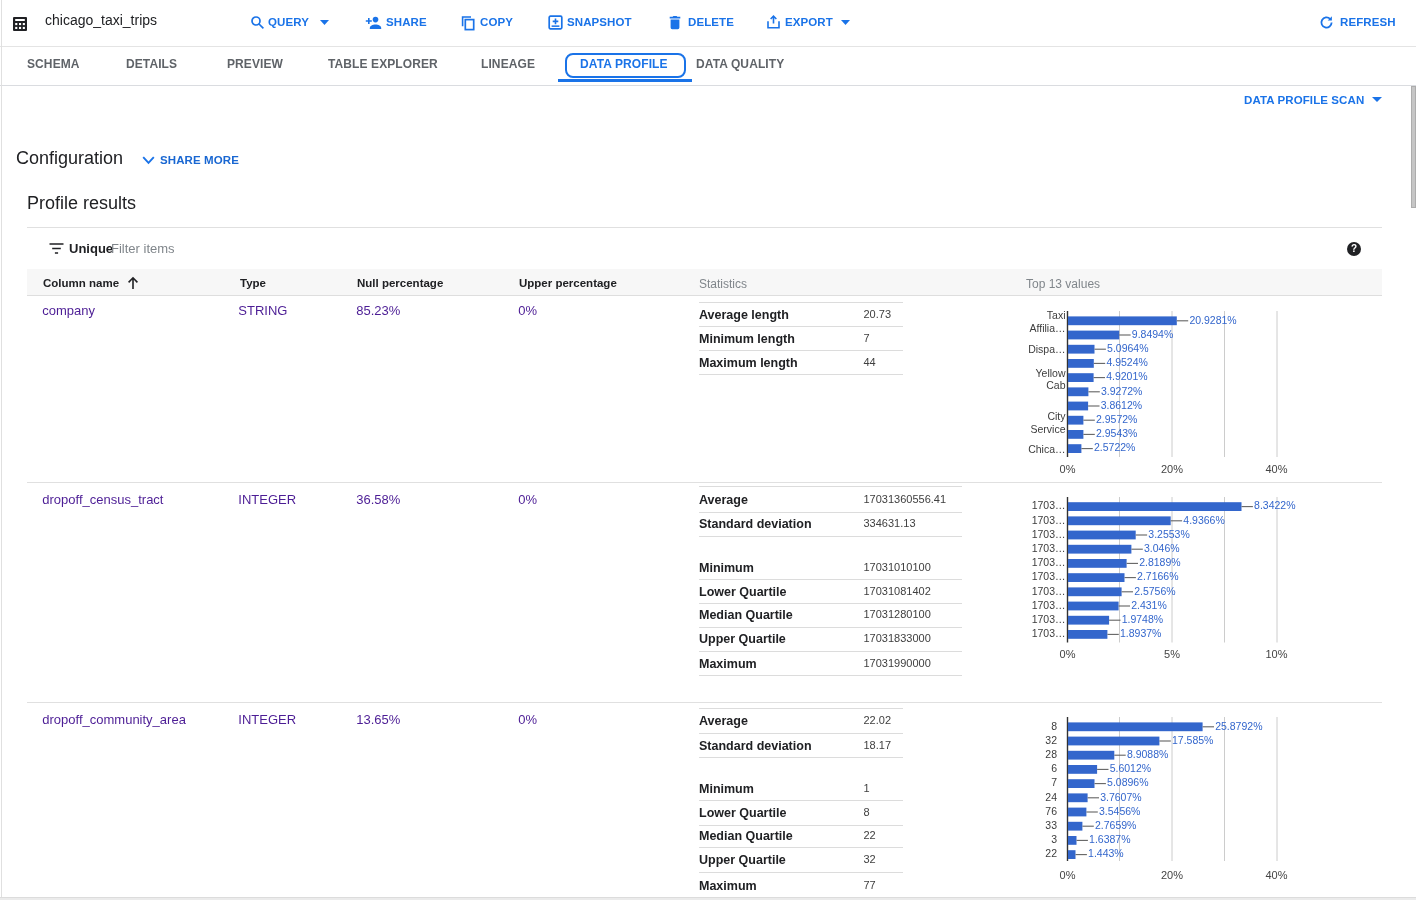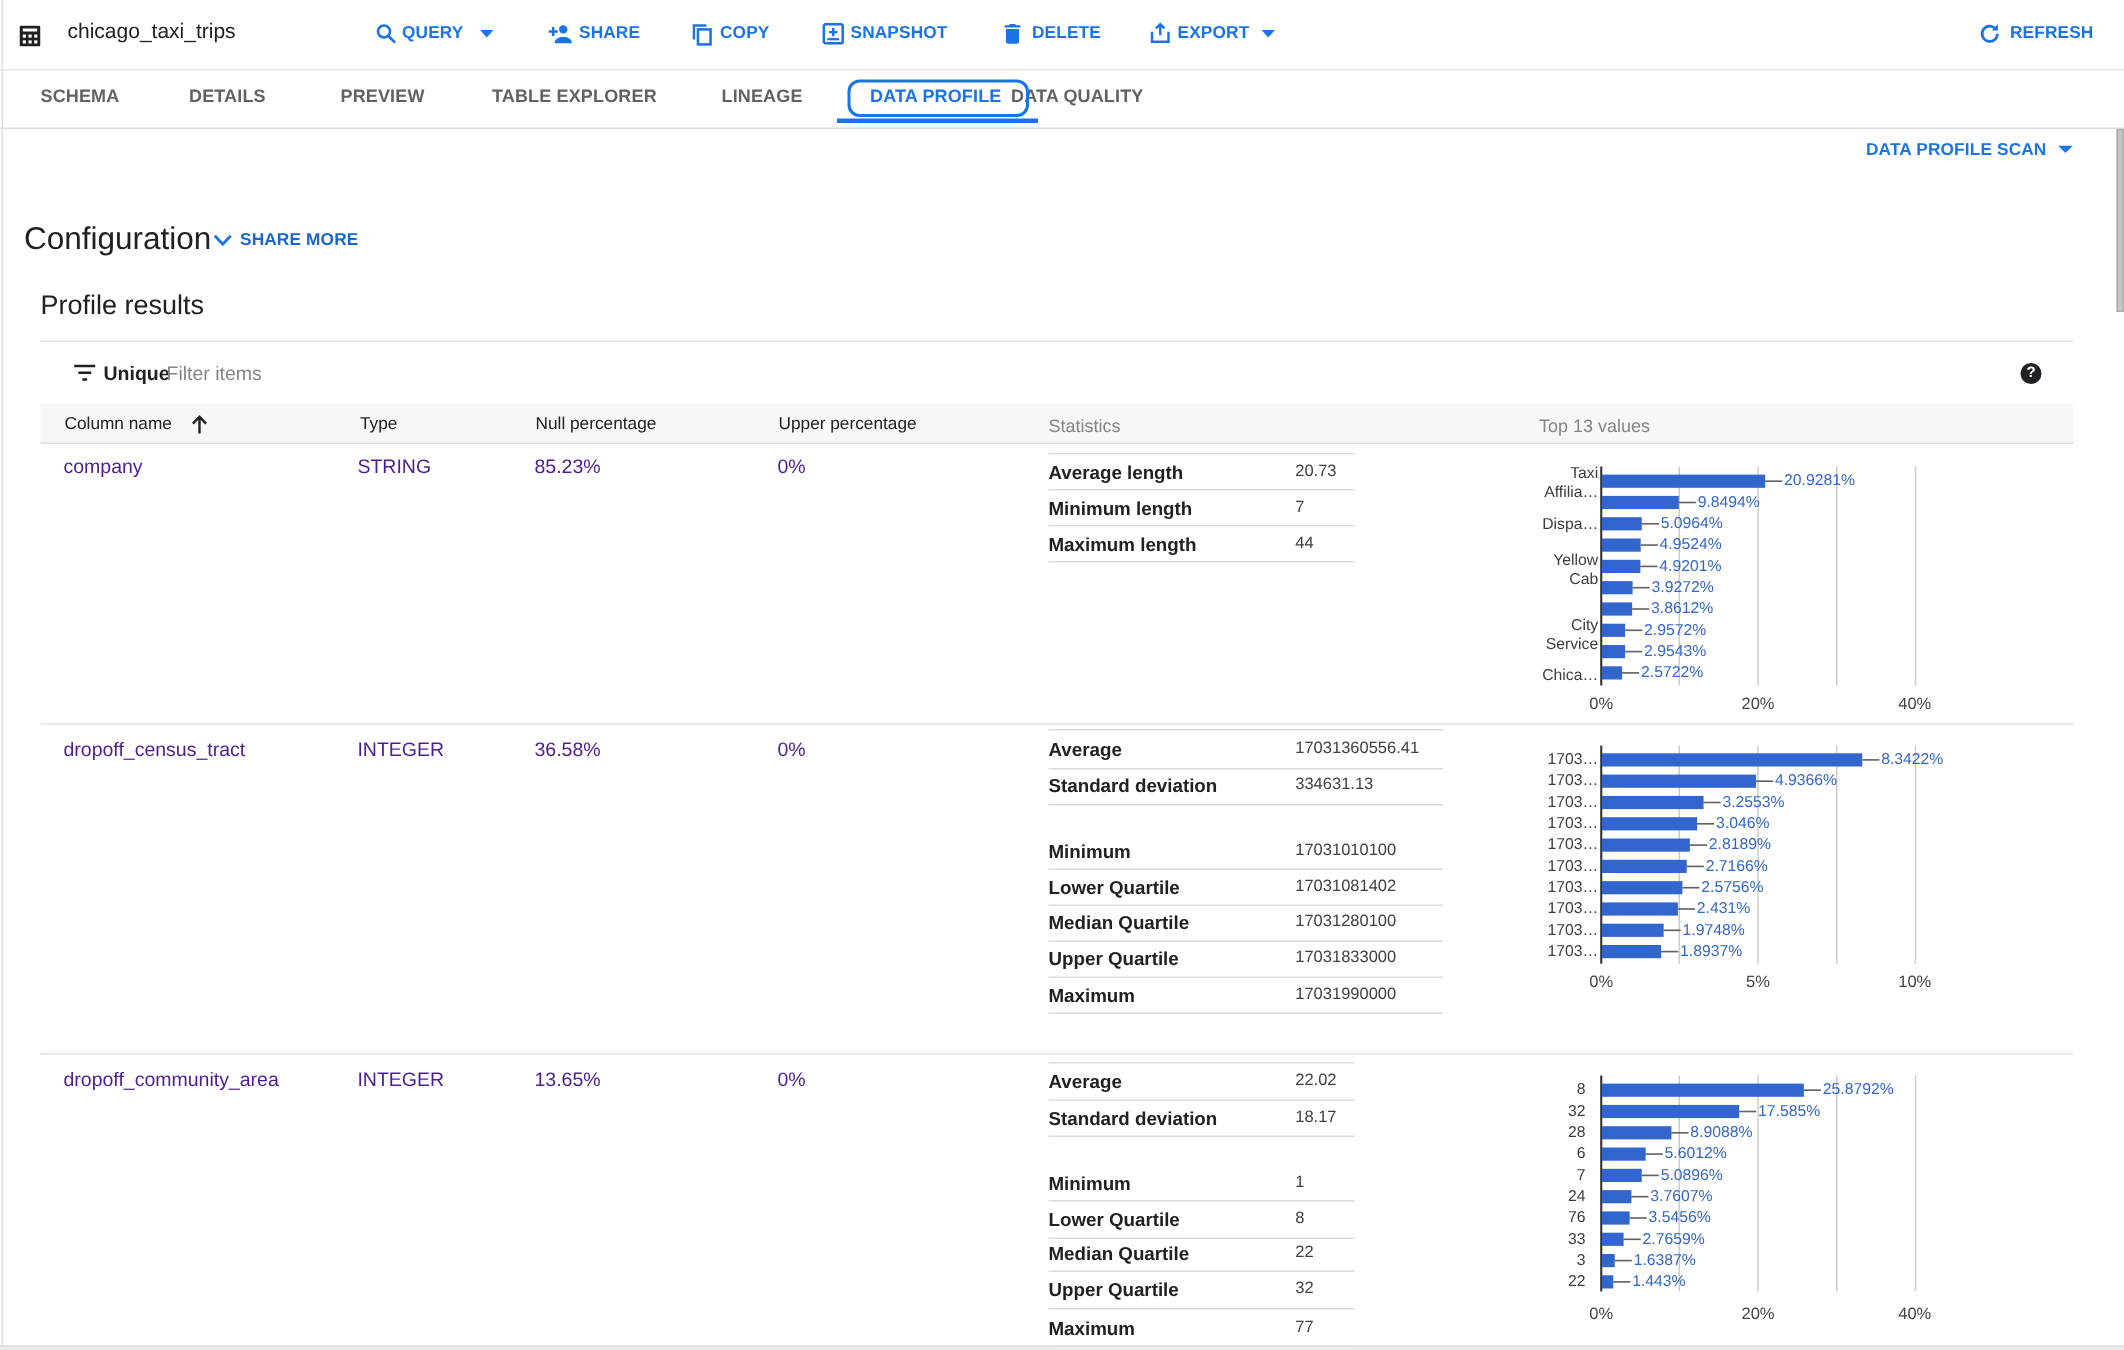--- a/index.html
+++ b/index.html
@@ -1,18 +1,18 @@
 <!DOCTYPE html>
 <html><head><meta charset="utf-8"><style>
 html,body{margin:0;padding:0}
 body{width:1416px;height:900px;position:relative;font-family:"Liberation Sans",sans-serif;background:#fff;overflow:hidden}
 .abs{position:absolute}
 .btn{position:absolute;font-size:11.5px;font-weight:bold;color:#1a73e8;letter-spacing:.1px;white-space:nowrap}
 .tab{position:absolute;font-size:12px;font-weight:bold;color:#5f6368;letter-spacing:.1px;top:57px;white-space:nowrap}
-.hd{position:absolute;font-size:11.5px;font-weight:normal;color:#202124;white-space:nowrap}
+.hd{position:absolute;font-size:11.5px;font-weight:bold;color:#202124;white-space:nowrap}
 .hdg{position:absolute;font-size:12px;color:#80868b;white-space:nowrap}
 .cell{position:absolute;font-size:13px;color:#4c1d95;white-space:nowrap}
 .stl{font-size:12.5px;font-weight:bold;color:#202124;white-space:nowrap}
 .stv{font-size:11px;color:#404040;white-space:nowrap}
 </style></head><body>
 <svg class="abs" style="left:13px;top:17px" width="14" height="14" viewBox="0 0 14 14">
 <rect x="0" y="0" width="14" height="14" rx="1" fill="#202124"></rect>
 <rect x="2.2" y="2" width="9.6" height="2" fill="#fff"></rect>
 <rect x="2.2" y="6" width="2.1" height="2.1" fill="#fff"></rect>
 <rect x="6" y="6" width="2.1" height="2.1" fill="#fff"></rect>
@@ -65,29 +65,29 @@
 <path fill="#1a73e8" d="M12.9 1.2 v4.2 h-4.2 z"></path>
 </svg>
 <div class="btn" style="left:1340px;top:15.5px">REFRESH</div>
 <div class="abs" style="left:0px;top:46px;width:1416px;height:1px;background:#e4e4e4"></div>
 <div class="tab" style="left:27px">SCHEMA</div>
 <div class="tab" style="left:126px">DETAILS</div>
 <div class="tab" style="left:227px">PREVIEW</div>
 <div class="tab" style="left:328px">TABLE EXPLORER</div>
 <div class="tab" style="left:481px">LINEAGE</div>
 <div class="tab" style="left:580px;color:#1a73e8">DATA PROFILE</div>
-<div class="tab" style="left:674px">DATA QUALITY</div>
+<div class="tab" style="left:696px">DATA QUALITY</div>
 <div class="abs" style="left:565px;top:53px;width:121px;height:25px;border:2px solid #1a73e8;border-radius:8px;box-sizing:border-box"></div>
 <div class="abs" style="left:558px;top:78.5px;width:134px;height:3px;background:#1a73e8"></div>
 <div class="abs" style="left:0px;top:85px;width:1416px;height:1px;background:#dadce0"></div>
 <div class="btn" style="left:1244px;top:93.5px">DATA PROFILE SCAN</div>
 <svg class="abs" style="left:1372px;top:97px" width="10" height="5" viewBox="0 0 10 5">
     <path fill="#1a73e8" d="M0 0 h10 l-5.0 5 z"></path>
   </svg>
-<div class="abs" style="left:16px;top:148px;font-size:21px;color:#202124">Configuration</div>
+<div class="abs" style="left:16px;top:148px;font-size:18px;color:#202124">Configuration</div>
 <svg class="abs" style="left:142px;top:156px" width="13" height="9" viewBox="0 0 13 9">
 <path fill="none" stroke="#1a73e8" stroke-width="1.9" d="M1.2 1.2 L6.5 6.8 L11.8 1.2"></path>
 </svg>
 <div class="btn" style="left:160px;top:153.5px;color:#1967d2">SHARE MORE</div>
 <div class="abs" style="left:27px;top:193px;font-size:18px;color:#202124">Profile results</div>
 <div class="abs" style="left:27px;top:227px;width:1355px;height:1px;background:#e0e0e0"></div>
 <svg class="abs" style="left:49px;top:242px" width="15" height="13" viewBox="0 0 15 13">
 <path stroke="#202124" stroke-width="1.7" d="M0.5 2 h14 M3.2 6.5 h8.6 M5.9 11 h3.2"></path>
 </svg>
 <div class="abs" style="left:69px;top:240.5px;font-size:13px;font-weight:bold;color:#202124">Unique</div>

